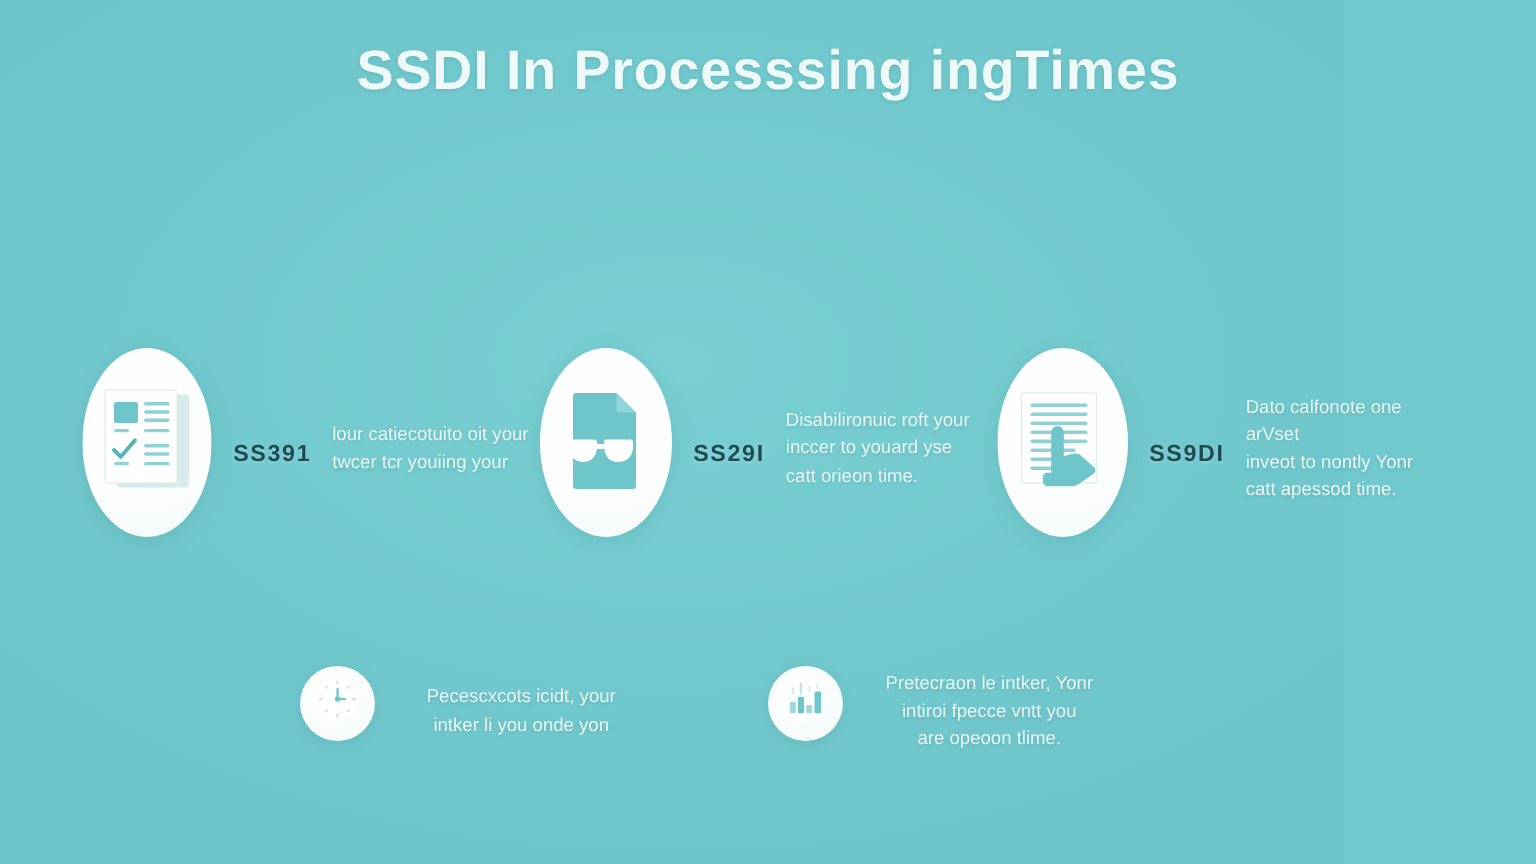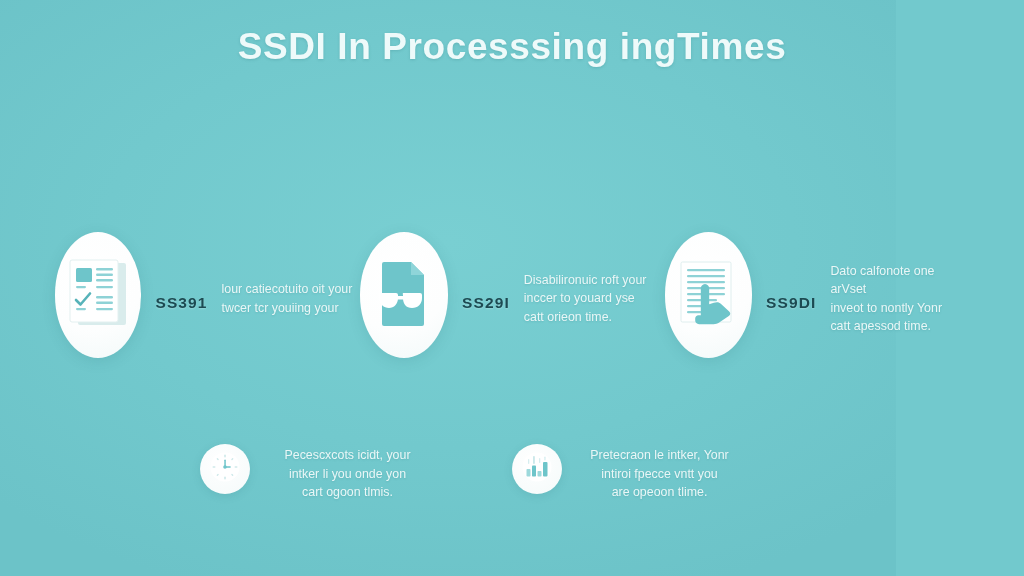--- a/index.html
+++ b/index.html
@@ -234,21 +234,20 @@
             </g>
             <rect x="16.3" y="9.5" width="1.5" height="8" rx="0.75" fill="#6ec5ca"></rect>
             <rect x="16.3" y="16.3" width="6.5" height="1.5" rx="0.75" fill="#6ec5ca"></rect>
             <circle cx="17" cy="17" r="1.8" fill="#6ec5ca"></circle>
           </svg>
         </span>
       </div>
       <div class="sub-desc">
         <span>Pecescxcots icidt, your</span>
         <span>intker li you onde yon</span>
-        <span>cart ogoon tlmis.</span>
       </div>
     </div>
 
     <div class="sub-feature">
       <div class="circle-sm">
         <span>
           <svg width="34" height="34" viewBox="0 0 34 34">
             <circle cx="17" cy="17" r="14.5" fill="#ffffff"></circle>
             <rect x="6.5" y="19" width="4" height="7.5" rx="0.8" fill="#9dd9dc"></rect>
             <rect x="12" y="15.5" width="4" height="11" rx="0.8" fill="#6ec5ca"></rect>

